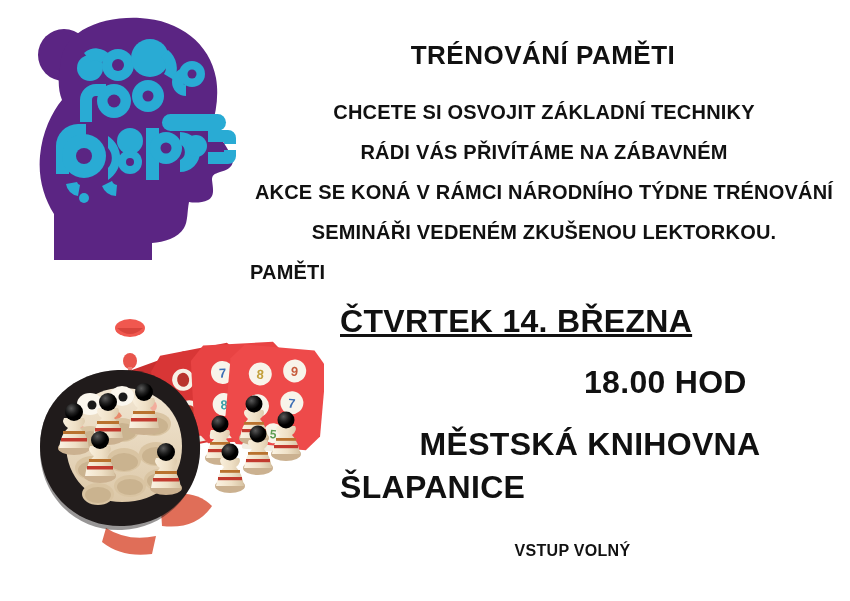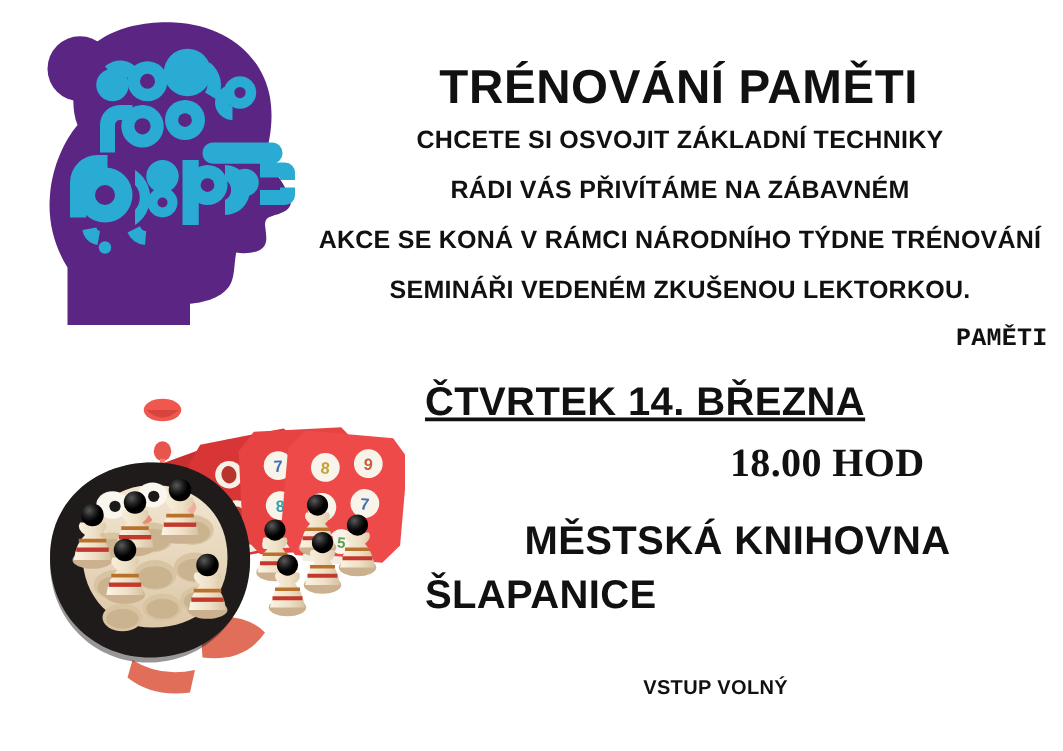--- a/index.html
+++ b/index.html
@@ -40,39 +40,39 @@
   }
   .game-photo svg { display: block; width: 100%; height: 100%; }
 
   
   .title {
     position: absolute;
     left: 258px;
     top: 24px;
     width: 570px;
     text-align: center;
-    font-size: 38px;
+    font-size: 26px;
     font-weight: bold;
     letter-spacing: 0.5px;
     line-height: 1.12;
   }
 
   .intro {
     position: absolute;
     left: 250px;
     top: 92px;
     width: 588px;
     text-align: center;
     font-size: 20px;
     font-weight: bold;
     line-height: 2.0;
     letter-spacing: 0.2px;
   }
   .intro .line { display: block; white-space: nowrap; }
-  .intro .line-wrap { display: block; text-align: right; white-space: nowrap; font-family: Liberation Mono, monospace; }
+  .intro .line-wrap { display: block; text-align: left; white-space: nowrap; }
 
   .details {
     position: absolute;
     left: 340px;
     top: 300px;
     width: 500px;
     font-size: 32px;
     font-weight: bold;
     letter-spacing: 0.3px;
   }
@@ -80,22 +80,21 @@
     display: block;
     text-align: left;
     line-height: 1.35;
     text-decoration: underline;
   }
   .details .d-time {
     display: block;
     text-align: left;
     padding-left: 244px;
     line-height: 1.45;
-    margin-top: 4px;
-    font-family: Liberation Serif, serif;
+    margin-top: 16px;
   }
   .details .d-venue {
     display: block;
     text-align: center;
     line-height: 1.42;
     margin-top: 16px;
   }
   .details .d-city {
     display: block;
     text-align: left;

